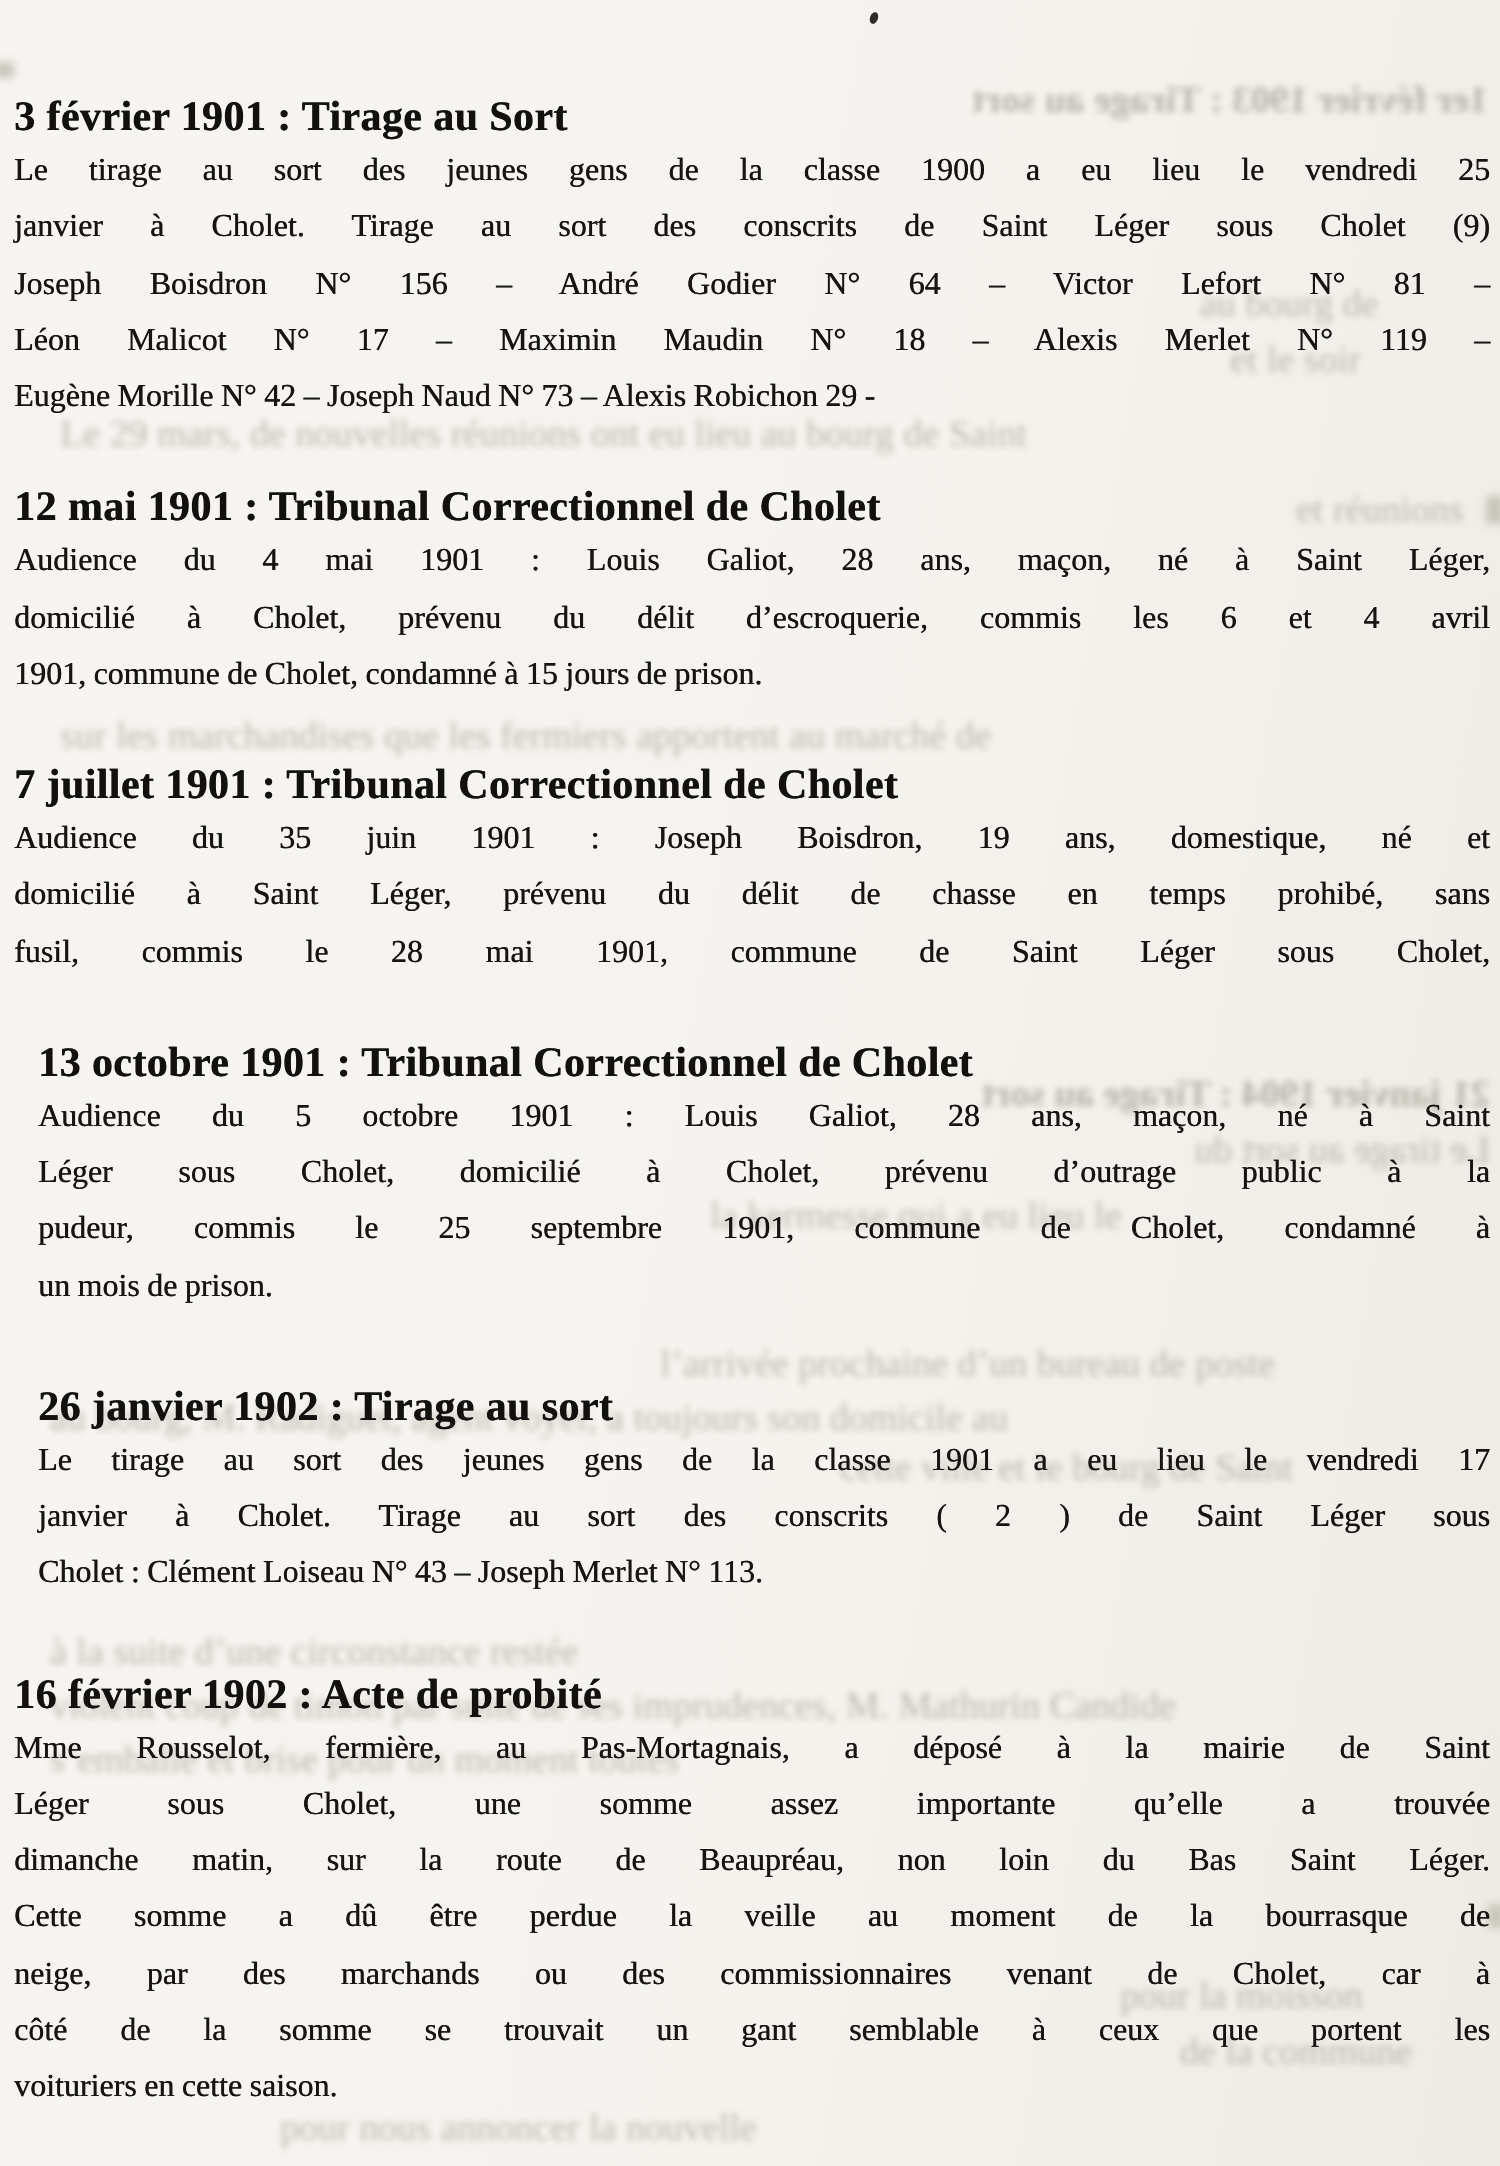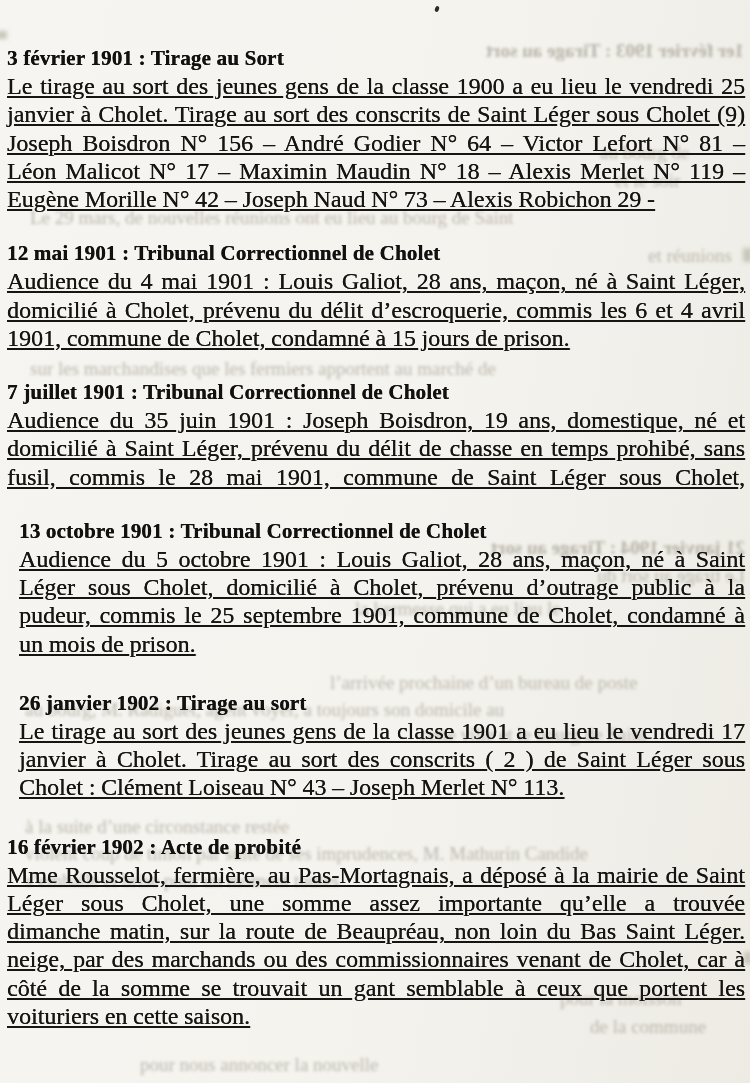--- a/index.html
+++ b/index.html
@@ -41,25 +41,24 @@
     color: #171513;
   }
   section { margin-bottom: 26px; }
   section.gap-lg { margin-bottom: 31px; margin-left: 12px; }
   h2 {
     font-size: 21px; font-weight: 700; line-height: 28.2px;
     color: #121110; letter-spacing: .2px;
     text-shadow: .25px 0 0 currentColor;
   }
   .tline {
-    font-size: 24px; line-height: 28.2px;
+    font-size: 16px; line-height: 28.2px;
     text-align: justify; text-align-last: justify;
     word-spacing: -0.3px;
     text-shadow: .2px 0 0 currentColor;
-    text-decoration: underline;
   }
   .tline.last { text-align-last: left; }
 </style>
 </head>
 <body>
 
 <div class="page">
 
   <div class="speck"></div>
   <div class="edge-smudge edge-a"></div>
@@ -136,20 +135,21 @@
           <div class="tline last">Cholet : Clément Loiseau N° 43 – Joseph Merlet N° 113.</div>
         </div>
     </section>
 
     <section>
       <h2>16 février 1902 : Acte de probité</h2>
       <div>
           <div class="tline">Mme Rousselot, fermière, au Pas-Mortagnais, a déposé à la mairie de Saint</div>
           <div class="tline">Léger sous Cholet, une somme assez importante qu’elle a trouvée</div>
           <div class="tline">dimanche matin, sur la route de Beaupréau, non loin du Bas Saint Léger.</div>
+          <div class="tline">Cette somme a dû être perdue la veille au moment de la bourrasque de</div>
           <div class="tline">neige, par des marchands ou des commissionnaires venant de Cholet, car à</div>
           <div class="tline">côté de la somme se trouvait un gant semblable à ceux que portent les</div>
           <div class="tline last">voituriers en cette saison.</div>
         </div>
     </section>
 
   </main>
 </div>
 
 </body></html>

